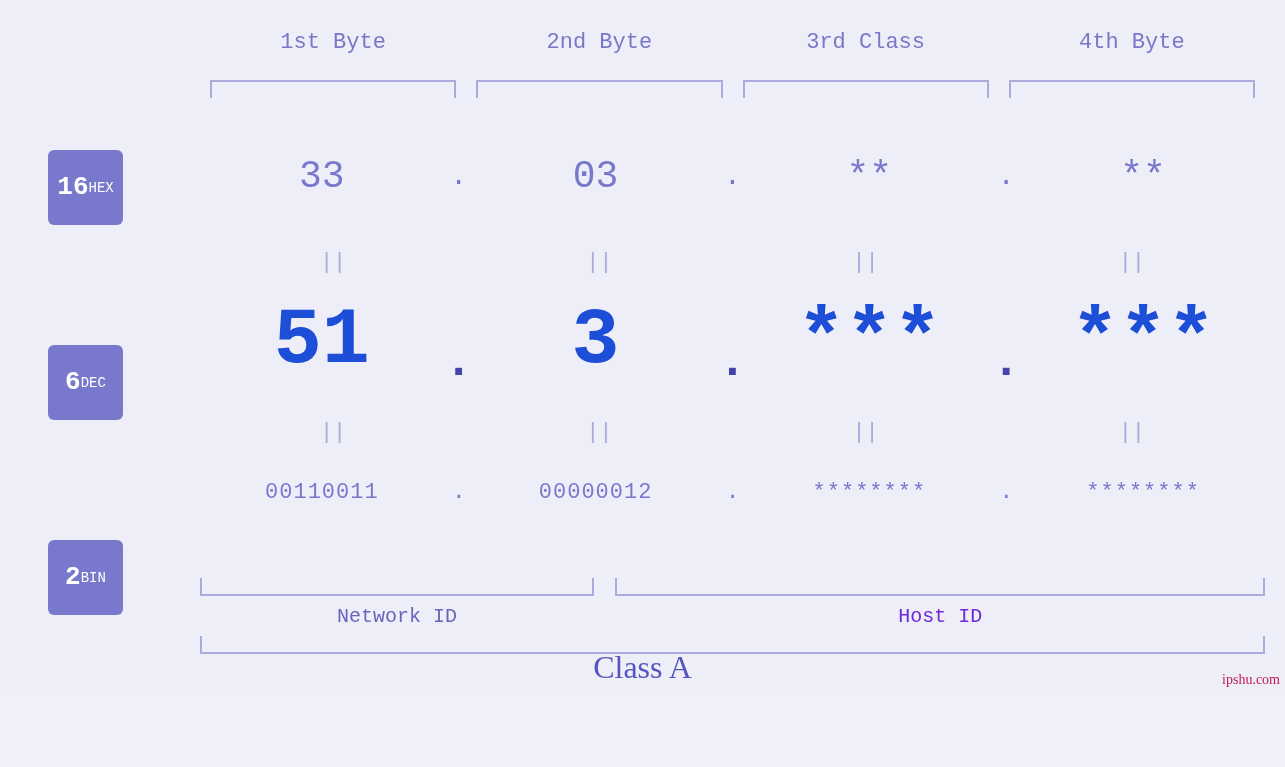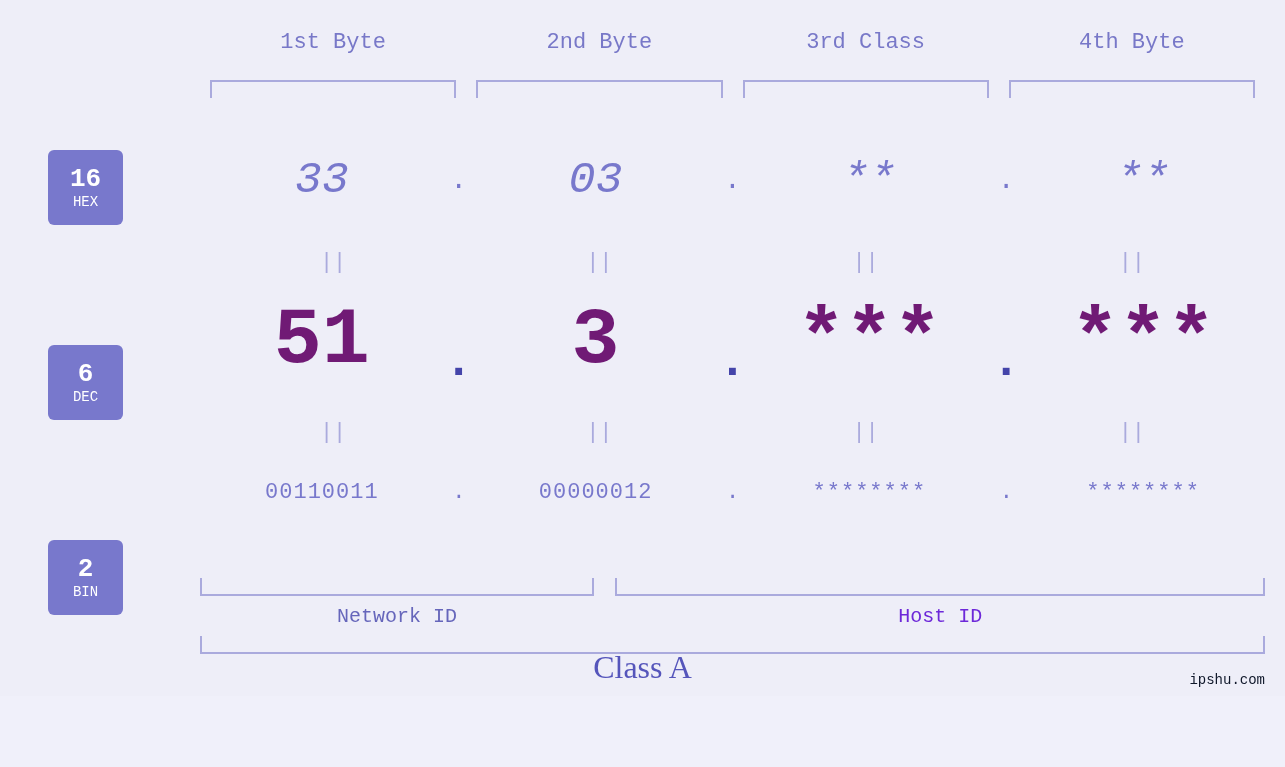--- a/index.html
+++ b/index.html
@@ -60,21 +60,21 @@
       display: flex;
       flex-direction: column;
       gap: 120px;
     }
     .base-label {
       background: #7878cc;
       color: white;
       width: 75px;
       height: 75px;
       display: flex;
-      flex-direction: column;
+      flex-direction: row;
       align-items: center;
       justify-content: center;
       border-radius: 6px;
       font-family: 'Courier New', Courier, monospace;
     }
     .base-label .num {
       font-size: 26px;
       font-weight: bold;
       line-height: 1.1;
     }
@@ -105,26 +105,25 @@
     .equals-symbol {
       color: #aaaadd;
       font-size: 22px;
       width: 25%;
       text-align: center;
       font-family: 'Courier New', Courier, monospace;
     }
 
     .hex-val {
       color: #7878cc;
-      font-size: 45px;
-      font-family: 'Courier New', Courier, monospace;
-      font-style: italic;
+      font-size: 38px;
+      font-family: 'Courier New', Courier, monospace;
     }
     .dec-val {
-      color: #701a75;
+      color: #1d4ed8;
       font-size: 80px;
       font-weight: bold;
       font-family: 'Courier New', Courier, monospace;
     }
     .bin-val {
       color: #7878cc;
       font-size: 22px;
       font-family: 'Courier New', Courier, monospace;
       letter-spacing: 1px;
     }
@@ -207,24 +206,24 @@
       right: 0;
       text-align: center;
       color: #5555bb;
       font-size: 32px;
       font-family: Liberation Serif, serif;
     }
 
     .watermark {
       position: absolute;
       bottom: 8px;
-      right: 20px;
-      color: #0f172a;
+      right: 5px;
+      color: #be185d;
       font-size: 14px;
-      font-family: Liberation Mono, monospace;
+      font-family: Liberation Serif, serif;
     }
 
     
     .row-with-dots {
       display: flex;
       align-items: center;
       position: absolute;
       left: 0; right: 0;
     }
     .row-cell {

